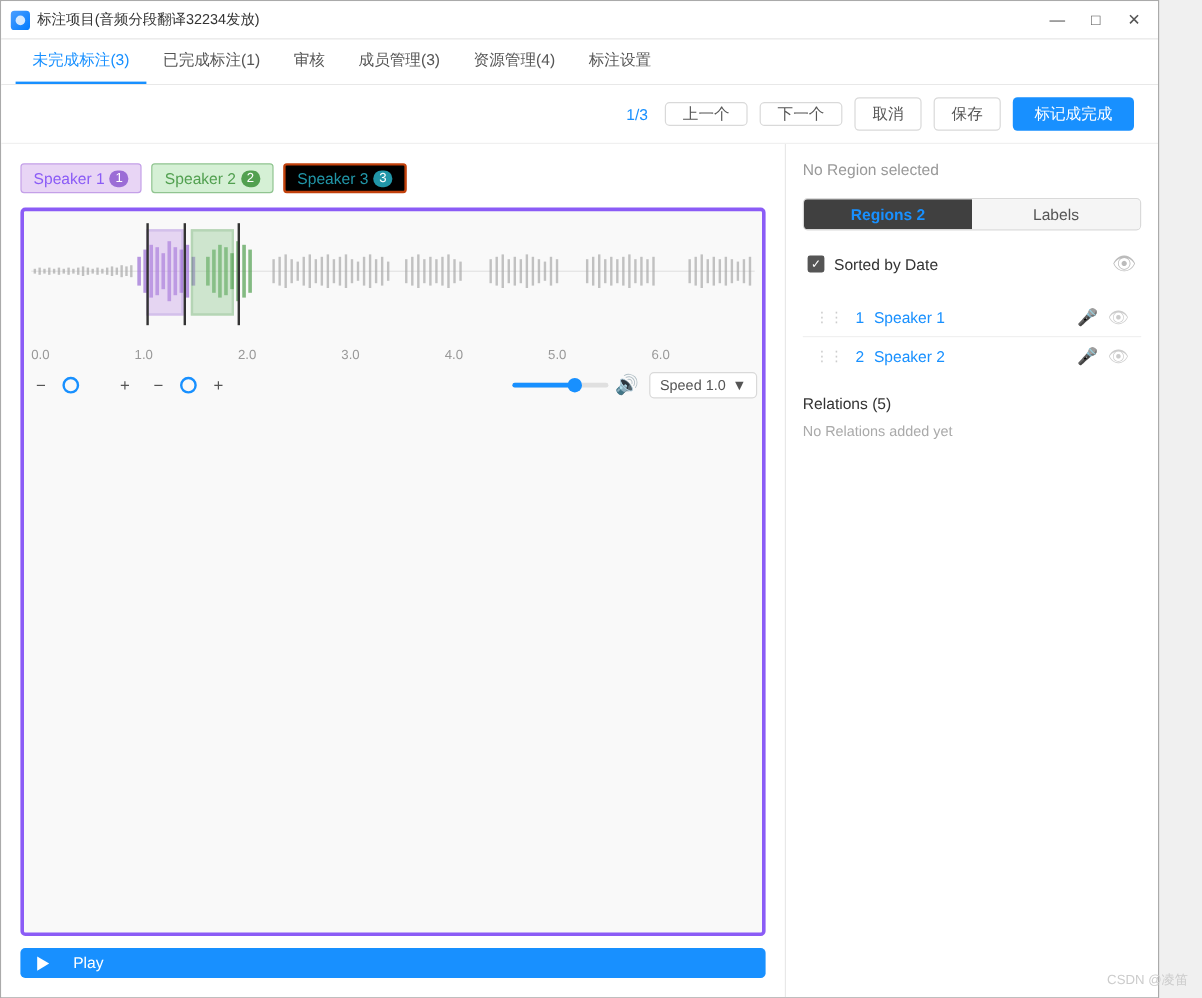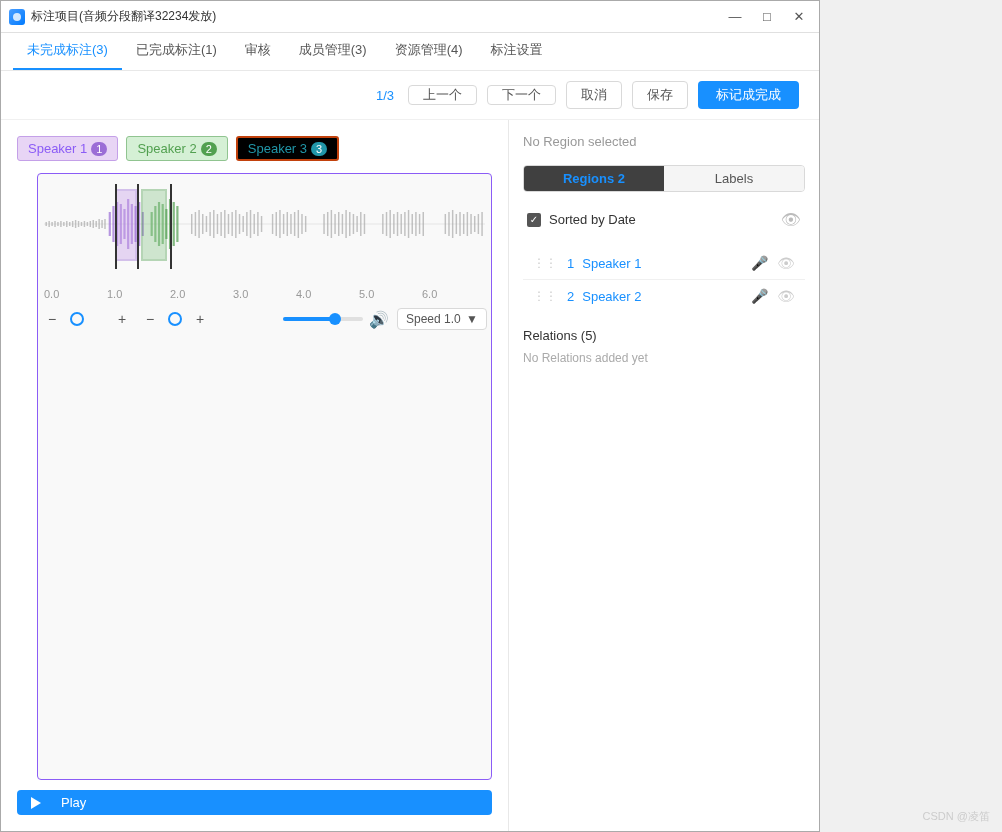--- a/index.html
+++ b/index.html
@@ -5,21 +5,21 @@
     * { box-sizing: border-box; margin: 0; padding: 0; }
     body {
       font-family: 'Microsoft YaHei', 'PingFang SC', Arial, sans-serif;
       background: #f0f0f0;
       width: 1002px;
       height: 832px;
       overflow: hidden;
       font-size: 13px;
     }
     .window {
-      width: 820px;
+      width: 966px;
       height: 832px;
       background: #fff;
       border: 1px solid #aaa;
       display: flex;
       flex-direction: column;
     }
     .title-bar {
       background: #fff;
       height: 32px;
       display: flex;
@@ -176,26 +176,25 @@
     .speaker-tag-1 { background: #e8d5f5; color: #8b5cf6; border: 1px solid #c4a0e8; }
     .speaker-tag-1 .badge { background: #9b6dd6; }
     .speaker-tag-2 { background: #d5f0d5; color: #52a050; border: 1px solid #90c490; }
     .speaker-tag-2 .badge { background: #52a050; }
     .speaker-tag-3 { background: #000000; color: #2196a8; border: 2px solid #c2410c; }
     .speaker-tag-3 .badge { background: #2196a8; }
 
     .waveform-container {
       flex: 1;
       background: #f9f9f9;
-      border: 1px solid #8b5cf6;
+      border: 3px solid #8b5cf6;
       border-radius: 4px;
       position: relative;
       overflow: hidden;
       min-height: 160px;
-      margin-left: 20px;
     }
     .waveform-area {
       position: relative;
       height: 100px;
       margin: 10px 6px 0;
     }
 
     
     .waveform-svg {
       width: 100%;

